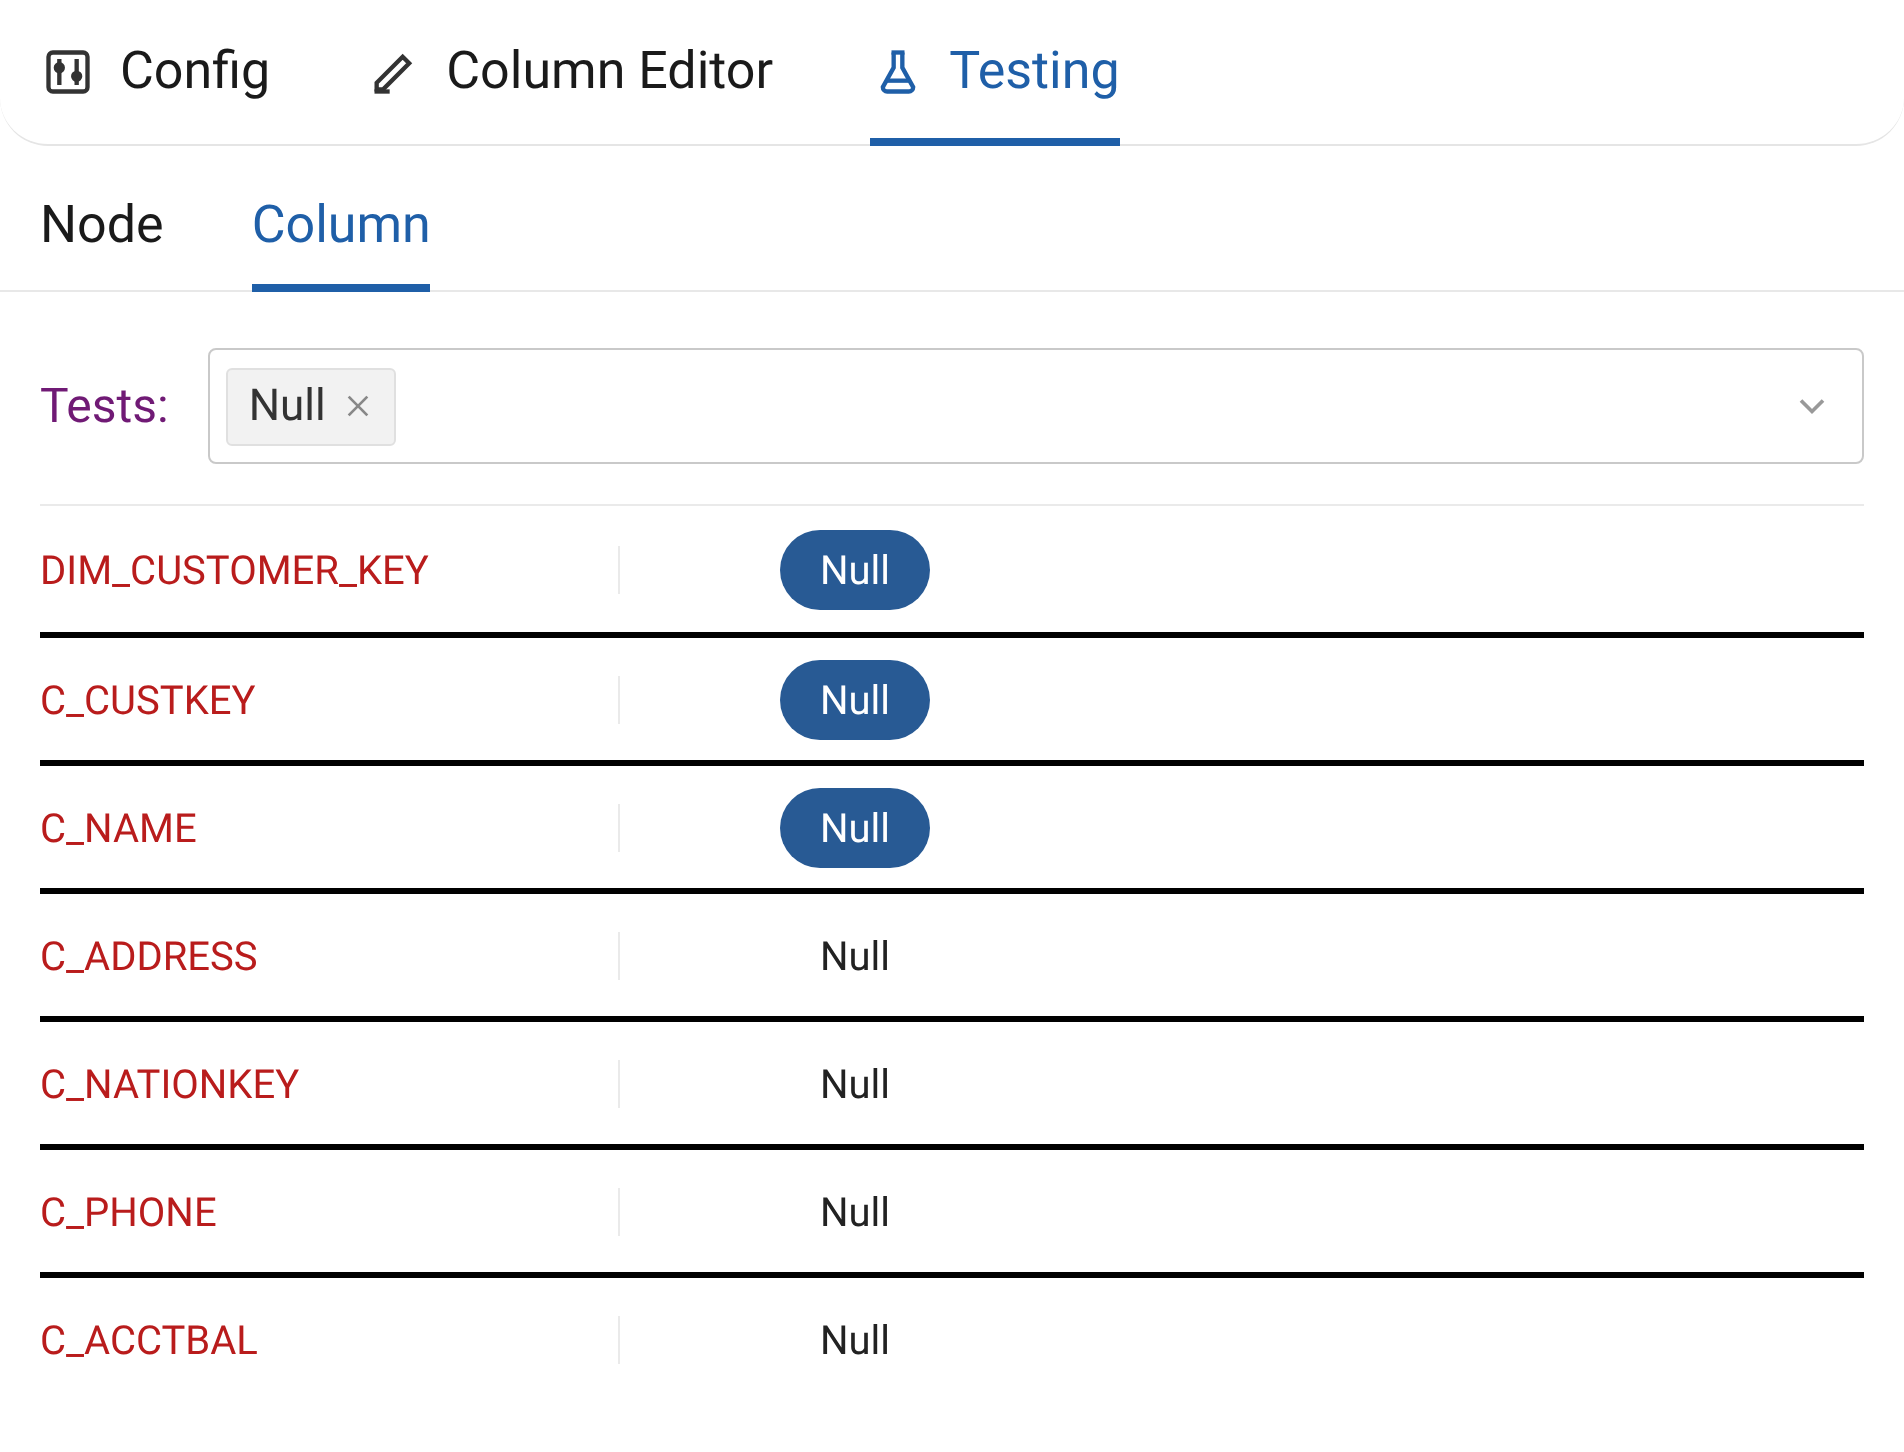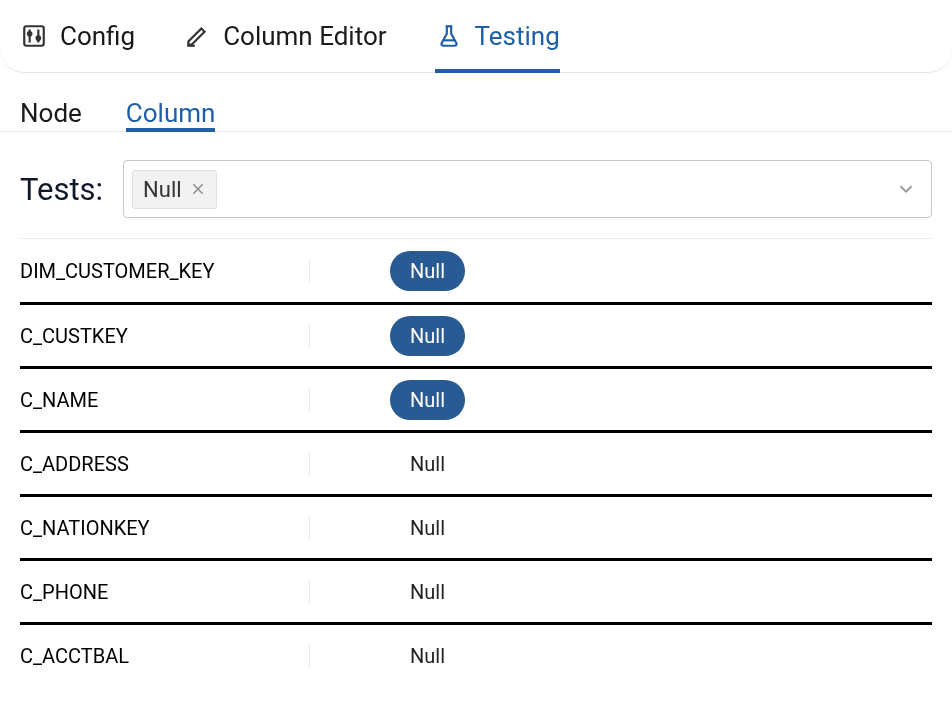--- a/index.html
+++ b/index.html
@@ -45,39 +45,40 @@
     .top-tab.active .icon-wrap svg { stroke: #1f5fa8; }
     .sub-tabs {
       display: flex;
       gap: 44px;
       padding: 24px 20px 0 20px;
       border-bottom: 1px solid #e8e8e8;
     }
     .sub-tab {
       font-size: 26px;
       color: #1a1a1a;
+      padding-bottom: 14px;
       cursor: pointer;
       border-bottom: 4px solid transparent;
       position: relative;
       top: 1px;
     }
     .sub-tab.active {
       color: #1f5fa8;
       border-bottom: 4px solid #1f5fa8;
       text-align: right;
     }
     .tests-row {
       display: flex;
       align-items: center;
       gap: 20px;
       padding: 28px 20px 20px 20px;
     }
     .tests-label {
-      font-size: 31px;
-      color: #0f172a;
+      font-size: 24px;
+      color: #701a75;
       text-align: right;
     }
     .select-box {
       flex: 1;
       border: 1px solid #c9c9c9;
       border-radius: 4px;
       display: flex;
       align-items: center;
       justify-content: space-between;
       padding: 8px 14px 8px 8px;
@@ -113,21 +114,21 @@
     .row {
       display: flex;
       border-top: 3px solid #000000;
       min-height: 64px;
       align-items: center;
     }
     .row:first-child { border-top: 1px solid #eaeaea; }
     .col-name {
       width: 290px;
       font-size: 20px;
-      color: #000000;
+      color: #b91c1c;
       padding: 0 8px 0 0;
       border-right: 1px solid #eaeaea;
       height: 100%;
       display: flex;
       align-items: center;
     }
     .col-pill {
       flex: 1;
       display: flex;
       align-items: center;

